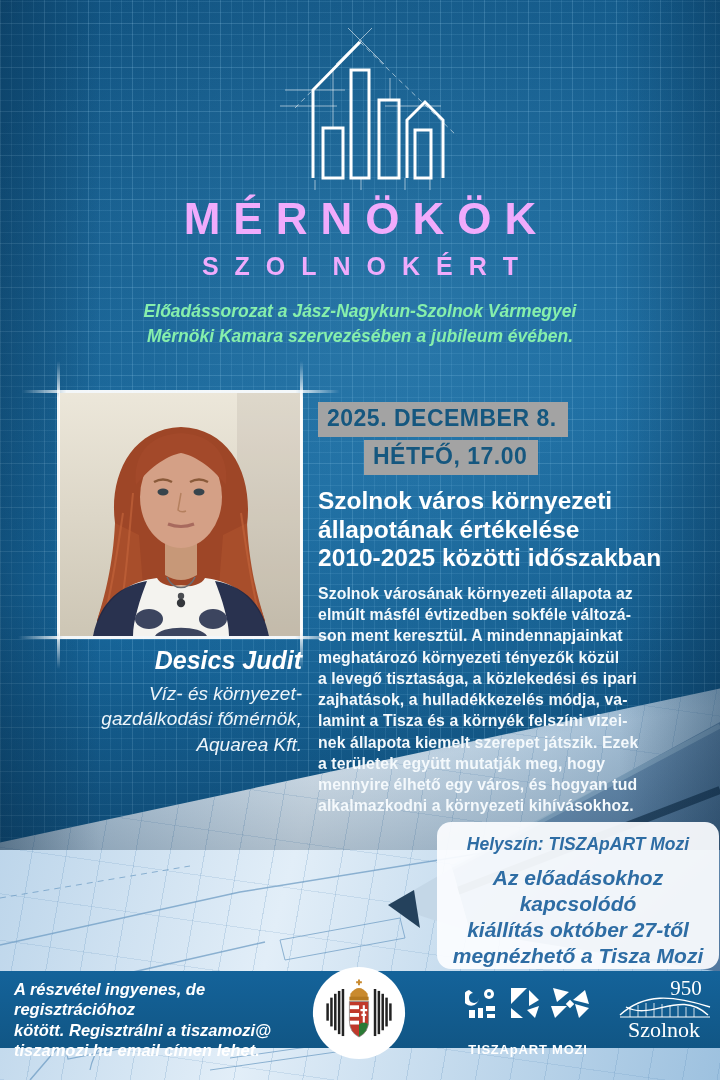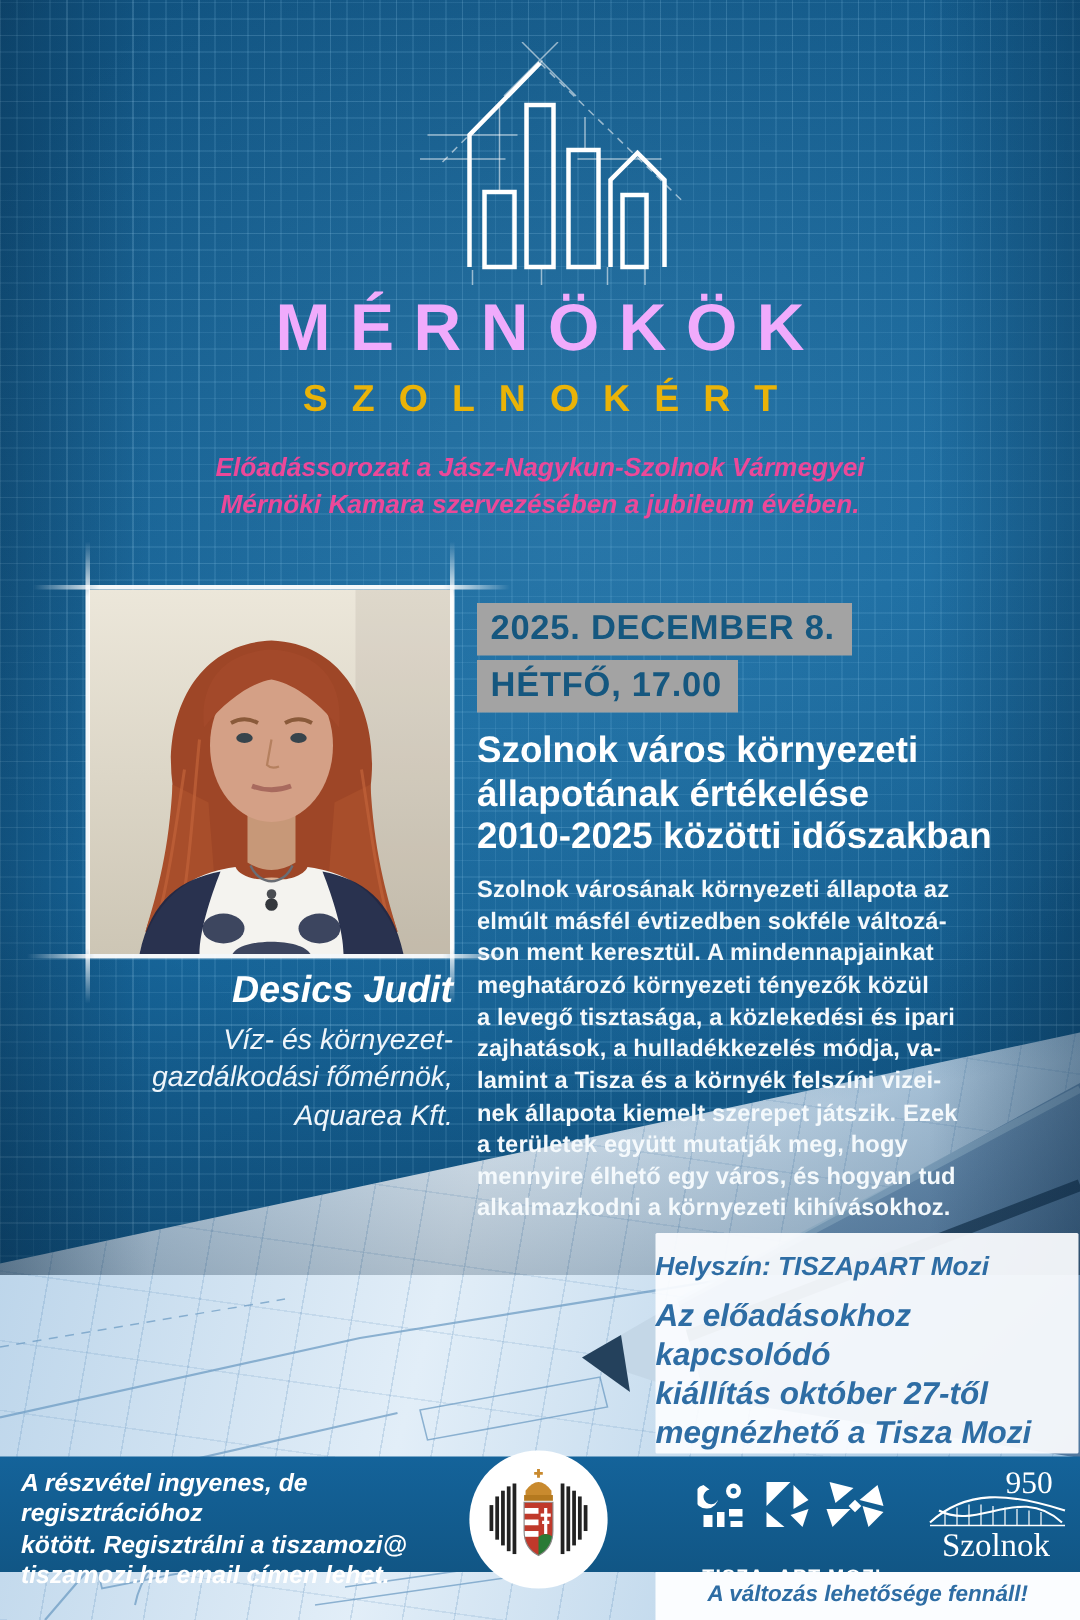--- a/index.html
+++ b/index.html
@@ -39,59 +39,59 @@
       radial-gradient(120% 85% at 50% 35%, rgba(0,0,0,0) 55%, rgba(4,32,56,.48) 100%);
   }
   
   .logo-building{position:absolute;left:50%;transform:translateX(-50%);top:28px;z-index:3;}
   .logo-name{
     position:absolute;left:0;width:720px;top:194px;z-index:3;text-align:center;
     font-size:44px;font-weight:bold;letter-spacing:13px;text-indent:13px;color:#f0abfc;
   }
   .logo-tagline{
     position:absolute;left:0;width:720px;top:252px;z-index:3;text-align:center;
-    font-size:25px;font-weight:600;letter-spacing:16px;text-indent:16px;color:#eab308;
+    font-size:25px;font-weight:600;letter-spacing:16px;text-indent:16px;color:#f0abfc;
   }
   .series-intro{
     position:absolute;left:0;width:720px;top:299px;z-index:3;text-align:center;
     font-size:17.5px;font-style:italic;font-weight:bold;line-height:1.42;
-    white-space:pre-line;color:#ec4899;margin:0;
+    white-space:pre-line;color:#86efac;margin:0;
   }
   
   .portrait{position:absolute;left:59px;top:393px;width:243px;height:243px;z-index:3;}
   .ph-line{position:absolute;z-index:4;opacity:.95;}
   .ph-line.h{height:3px;background:linear-gradient(90deg,transparent,#fff 14%,#fff 86%,transparent);}
   .ph-line.v{width:3px;background:linear-gradient(180deg,transparent,#fff 12%,#fff 88%,transparent);}
   .ph-top{left:22px;top:390px;width:318px;}
   .ph-bottom{left:18px;top:636px;width:322px;}
   .ph-left{left:57px;top:361px;height:308px;}
   .ph-right{left:300px;top:361px;height:308px;}
   
   .speaker{position:absolute;left:0;top:646px;width:302px;z-index:3;text-align:right;}
   .speaker-name{font-size:25px;font-weight:bold;font-style:italic;color:#fff;}
   .speaker-role{font-size:19px;font-style:italic;line-height:1.33;margin-top:6px;white-space:pre-line;color:#eef5fa;}
   
   .event-col{position:absolute;left:318px;top:402px;width:394px;z-index:3;}
   .date-badge{
     display:table;background:#a3a3a3;color:#15577f;font-weight:bold;font-size:23px;
     padding:3px 11px 5px 9px;letter-spacing:.5px;
   }
-  .date-badge + .date-badge{margin-top:3px;}
+  .date-badge + .date-badge{margin-top:3px;margin-left:46px;}
   .event-title{
     margin:12px 0 0 0;font-size:24.5px;font-weight:bold;line-height:1.17;
     white-space:pre-line;color:#fff;
   }
   .event-desc{
     margin:10px 0 12px 0;font-size:15.8px;font-weight:bold;line-height:1.345;
     white-space:pre-line;color:#f4f9fc;letter-spacing:.1px;
   }
   
   .venue-box{
     position:absolute;left:437px;top:822px;width:282px;height:147px;z-index:3;
-    background:rgba(252,253,255,.93);color:#2e6da4;text-align:left;border-radius:1px;
+    background:rgba(252,253,255,.93);color:#2e6da4;text-align:center;border-radius:14px;
   }
   .venue-title{font-size:17.5px;font-weight:bold;font-style:italic;margin-top:12px;}
   .venue-address{font-size:14px;font-style:italic;margin-top:2px;}
   .venue-note{font-size:21px;font-weight:bold;font-style:italic;line-height:1.24;margin-top:10px;white-space:pre-line;}
   
   .band{
     position:absolute;left:0;top:971px;width:720px;height:77px;z-index:4;
     background:linear-gradient(180deg,#14639a,#115685);
     padding-left:29px;
   }
@@ -332,17 +332,14 @@
         <rect x="40" y="42" width="10" height="4" fill="#fff"></rect>
         <rect x="40" y="50" width="10" height="4" fill="#fff"></rect>
         <rect x="40" y="58" width="10" height="4" fill="#fff"></rect>
       </g>
       <path d="M50,62 Q55,58 60,62 L60,58 Q60,70 50,75 Z" fill="#2a7a35"></path>
       <path d="M55,42 L55,60 M51.5,47 L58.5,47 M52.5,52 L57.5,52" stroke="#fff" stroke-width="2.2"></path>
       <path d="M40,38 L60,38 L60,58 Q60,70 50,75 Q40,70 40,58 Z" fill="none" stroke="#8a8a8a" stroke-width="0.8"></path>
     </g>
   </svg>
 
-  <div class="slogan-strip">
-    <div class="slogan">A változás lehetősége fennáll!</div>
-  </div>
 
 </div>
 
 </body></html>

